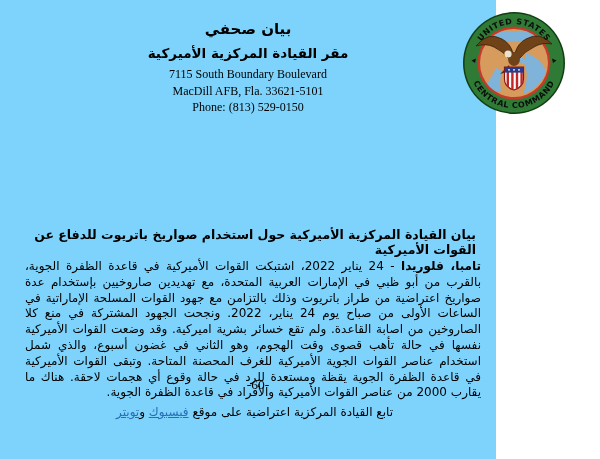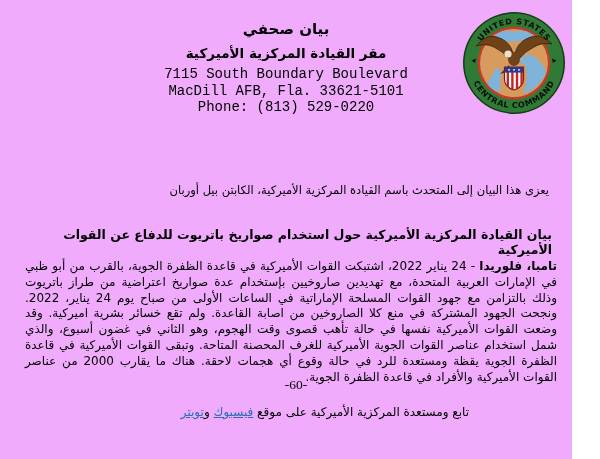--- a/index.html
+++ b/index.html
@@ -5,33 +5,33 @@
   * { margin: 0; padding: 0; box-sizing: border-box; }
   html, body { background: #ffffff; }
   body {
     width: 600px; height: 459px;
     font-family: "DejaVu Sans", sans-serif;
     color: #000;
     overflow: hidden;
   }
   .page {
     position: relative;
-    width: 572px; height: 459px;
-    background: #f0abfc;
+    width: 496px; height: 459px;
+    background: #7dd3fc;
     padding-left: 16px;
   }
   .masthead {
     position: absolute; top: 20px; left: 0; right: 0;
     text-align: center;
   }
   .pr-label { font-size: 15px; font-weight: bold; margin-bottom: 7px; letter-spacing: 1px; }
   .hq-line  { font-size: 13.5px; font-weight: bold; margin-bottom: 5px; }
   .addr-line {
-    font-family: Liberation Mono, monospace;
-    font-size: 14px; line-height: 16.5px;
+    font-family: Liberation Serif, serif;
+    font-size: 12px; line-height: 16.5px;
   }
   .seal { position: absolute; top: 11px; left: 462px; width: 104px; height: 104px; }
   .seal svg { display: block; }
   .dates {
     position: absolute; top: 117px; right: 23px;
     direction: rtl; text-align: right;
     font-size: 12px; line-height: 16.8px;
   }
   .attribution {
     position: absolute; top: 183px; right: 23px;
@@ -63,21 +63,21 @@
 </head>
 <body>
 
 <div class="page">
 
   <header class="masthead">
     <div class="pr-label">بيان صحفي</div>
     <div class="hq-line">مقر القيادة المركزية الأميركية</div>
     <div class="addr-line">7115 South Boundary Boulevard</div>
     <div class="addr-line">MacDill AFB, Fla. 33621-5101</div>
-    <div class="addr-line">Phone: (813) 529-0220</div>
+    <div class="addr-line">Phone: (813) 529-0150</div>
   </header>
 
   <div class="seal">
     <svg width="104" height="104" viewBox="0 0 104 104">
       <defs>
         <clipPath id="innerDisk">
             <circle cx="52" cy="52" r="34"></circle>
           </clipPath>
         <clipPath id="shieldClip">
             <path d="M42.5 56 H61.5 V68 Q61.5 76 52 79 Q42.5 76 42.5 68 Z"></path>
@@ -126,23 +126,22 @@
       <text font-size="8" font-weight="bold" fill="#0c0c0c" letter-spacing="0.6" font-family="DejaVu Sans, sans-serif">
         <textPath href="#arcTop" startOffset="50%" text-anchor="middle">UNITED STATES</textPath>
       </text>
       <text font-size="8" font-weight="bold" fill="#0c0c0c" letter-spacing="0.6" font-family="DejaVu Sans, sans-serif">
         <textPath href="#arcBottom" startOffset="50%" text-anchor="middle">CENTRAL COMMAND</textPath>
       </text>
     </svg>
   </div>
 
 
-  <div class="attribution">يعزى هذا البيان إلى المتحدث باسم القيادة المركزية الأميركية، الكابتن بيل أوربان</div>
 
   <h1 class="headline">بيان القيادة المركزية الأميركية حول استخدام صواريخ باتريوت للدفاع عن القوات الأميركية</h1>
 
   <p class="body-par"><b>تامبا، فلوريدا</b><span> - 24 يناير 2022، اشتبكت القوات الأميركية في قاعدة الظفرة الجوية، بالقرب من أبو ظبي في الإمارات العربية المتحدة، مع تهديدين صاروخيين بإستخدام عدة صواريخ اعتراضية من طراز باتريوت وذلك بالتزامن مع جهود القوات المسلحة الإماراتية في الساعات الأولى من صباح يوم 24 يناير، 2022. ونجحت الجهود المشتركة في منع كلا الصاروخين من اصابة القاعدة. ولم تقع خسائر بشرية اميركية. وقد وضعت القوات الأميركية نفسها في حالة تأهب قصوى وقت الهجوم، وهو الثاني في غضون أسبوع، والذي شمل استخدام عناصر القوات الجوية الأميركية للغرف المحصنة المتاحة. وتبقى القوات الأميركية في قاعدة الظفرة الجوية يقظة ومستعدة للرد في حالة وقوع أي هجمات لاحقة. هناك ما يقارب 2000 من عناصر القوات الأميركية والأفراد في قاعدة الظفرة الجوية.</span></p>
 
   <div class="endmark">-60-</div>
 
-  <div class="footer-line"><span>تابع ومستعدة المركزية الأميركية على موقع </span><a class="ext-link">فيسبوك</a><span> و</span><a class="ext-link">تويتر</a></div>
+  <div class="footer-line"><span>تابع القيادة المركزية اعتراضية على موقع </span><a class="ext-link">فيسبوك</a><span> و</span><a class="ext-link">تويتر</a></div>
 
 </div>
 
 </body></html>

